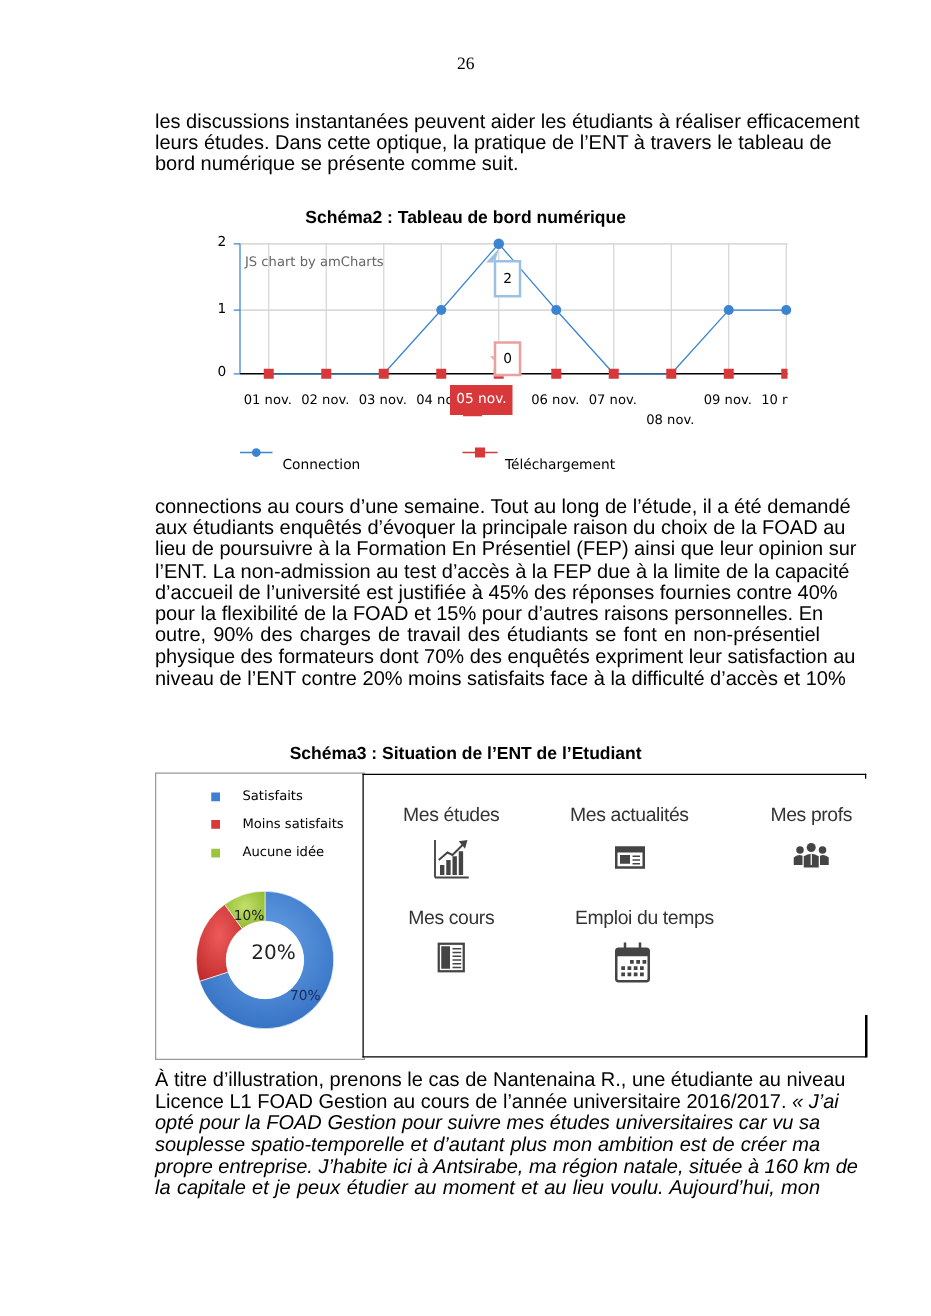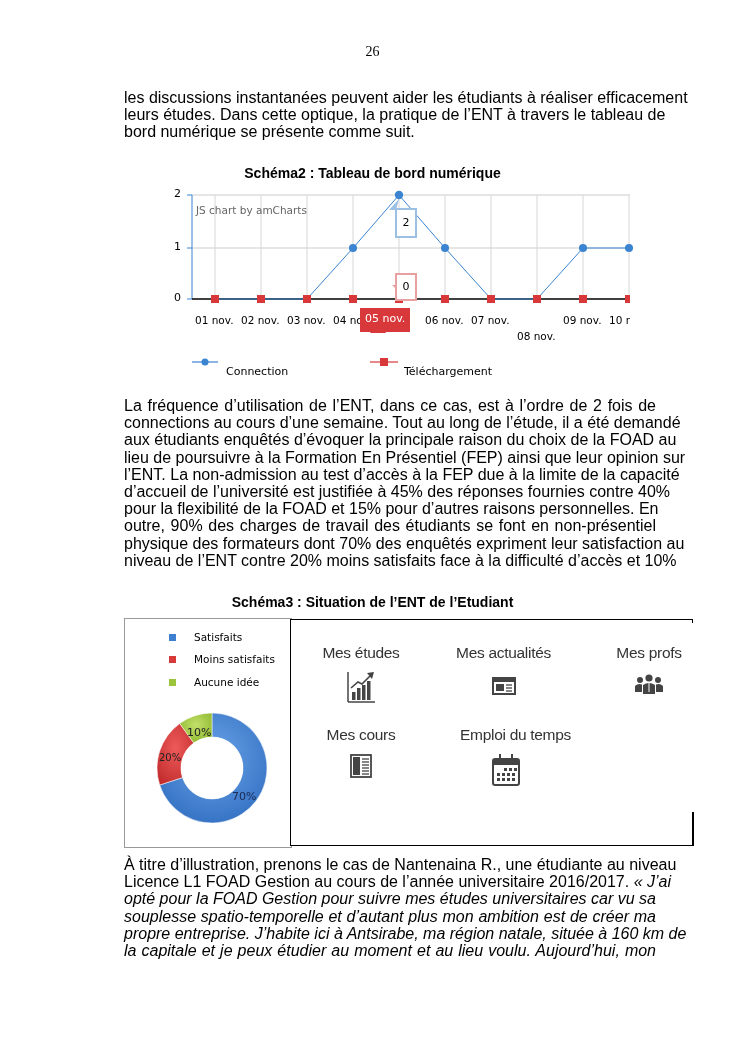--- a/index.html
+++ b/index.html
@@ -125,21 +125,20 @@
 
   <div class="legend" style="left:66px;">
     <span>Connection</span>
   </div>
   <div class="legend" style="left:244px;">
     <span>Téléchargement</span>
   </div>
 </div>
 
 <div class="para" style="top:397px;">
-  <span class="line">La fréquence d’utilisation de l’ENT, dans ce cas, est à l’ordre de 2 fois de</span>
   <span class="line">connections au cours d’une semaine. Tout  au long de l’étude, il a été demandé</span>
   <span class="line">aux étudiants enquêtés d’évoquer la principale raison du choix de la FOAD au</span>
   <span class="line">lieu de poursuivre  à la Formation En Présentiel (FEP) ainsi que leur opinion sur</span>
   <span class="line">l’ENT. La non-admission au test d’accès à la FEP due à la limite de la capacité</span>
   <span class="line">d’accueil de l’université est justifiée à 45% des réponses fournies contre 40%</span>
   <span class="line">pour la flexibilité de la FOAD et 15% pour d’autres raisons personnelles.  En</span>
   <span class="line">outre, 90% des charges de travail des étudiants se font en non-présentiel</span>
   <span class="line">physique des formateurs dont 70% des enquêtés expriment leur satisfaction au</span>
   <span class="line">niveau de l’ENT contre 20% moins satisfaits face à la difficulté d’accès et 10%</span>
 </div>
@@ -176,21 +175,21 @@
     </defs>
 
     <path d="M87,94 A55,55 0 1,1 34.7,166 L57.5,158.6 A31,31 0 1,0 87,118 Z" fill="url(#gb)" stroke="#fff" stroke-width="0.5"></path>
 
     <path d="M34.7,166 A55,55 0 0,1 54.7,104.5 L68.8,124 A31,31 0 0,0 57.5,158.6 Z" fill="url(#gr)" stroke="#fff" stroke-width="0.5"></path>
 
     <path d="M54.7,104.5 A55,55 0 0,1 87,94 L87,118 A31,31 0 0,0 68.8,124 Z" fill="url(#gg)" stroke="#fff" stroke-width="0.5"></path>
     <circle cx="87" cy="149" r="31" fill="#fff"></circle>
   </svg>
   <div style="position:absolute;left:62px;top:107px;font-size:11px;font-family:'DejaVu Sans',sans-serif;color:#222;">10%</div>
-  <div style="position:absolute;left:34px;top:133px;font-size:10px;font-family:'DejaVu Sans',sans-serif;color:#222;">20%</div>
+  <div style="position:absolute;left:34px;top:133px;font-size:16px;font-family:'DejaVu Sans',sans-serif;color:#222;padding-left:42px;">20%</div>
   <div style="position:absolute;left:107px;top:171px;font-size:11px;font-family:'DejaVu Sans',sans-serif;color:#1a2a55;">70%</div>
 </div>
 
 <div class="ent-box">
 
   <div class="tile" style="left:20px; top:24px; width:100px;">
     <span>Mes études</span>
     <svg class="icon" width="30" height="34" viewBox="0 0 30 34">
       <line x1="2" y1="2" x2="2" y2="32" stroke="#444" stroke-width="1.5"></line>
       <line x1="2" y1="32" x2="29" y2="32" stroke="#444" stroke-width="1.5"></line>

